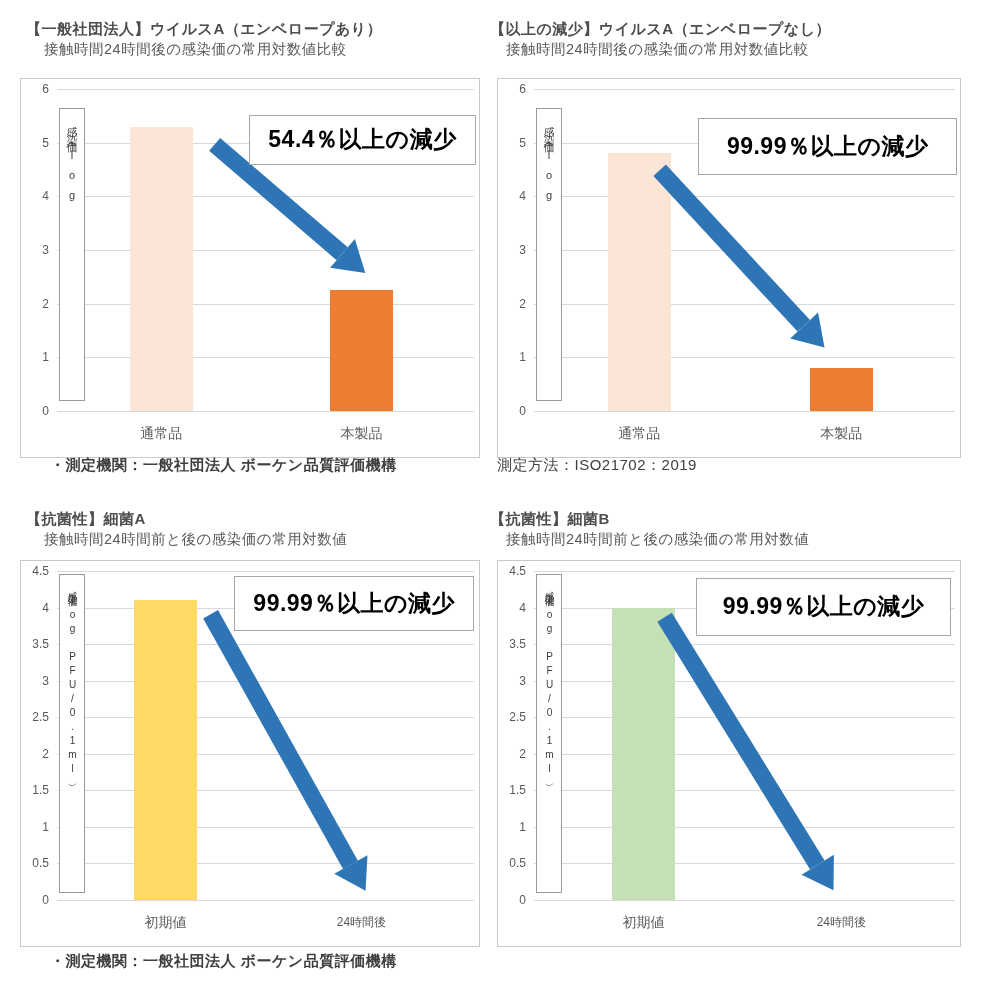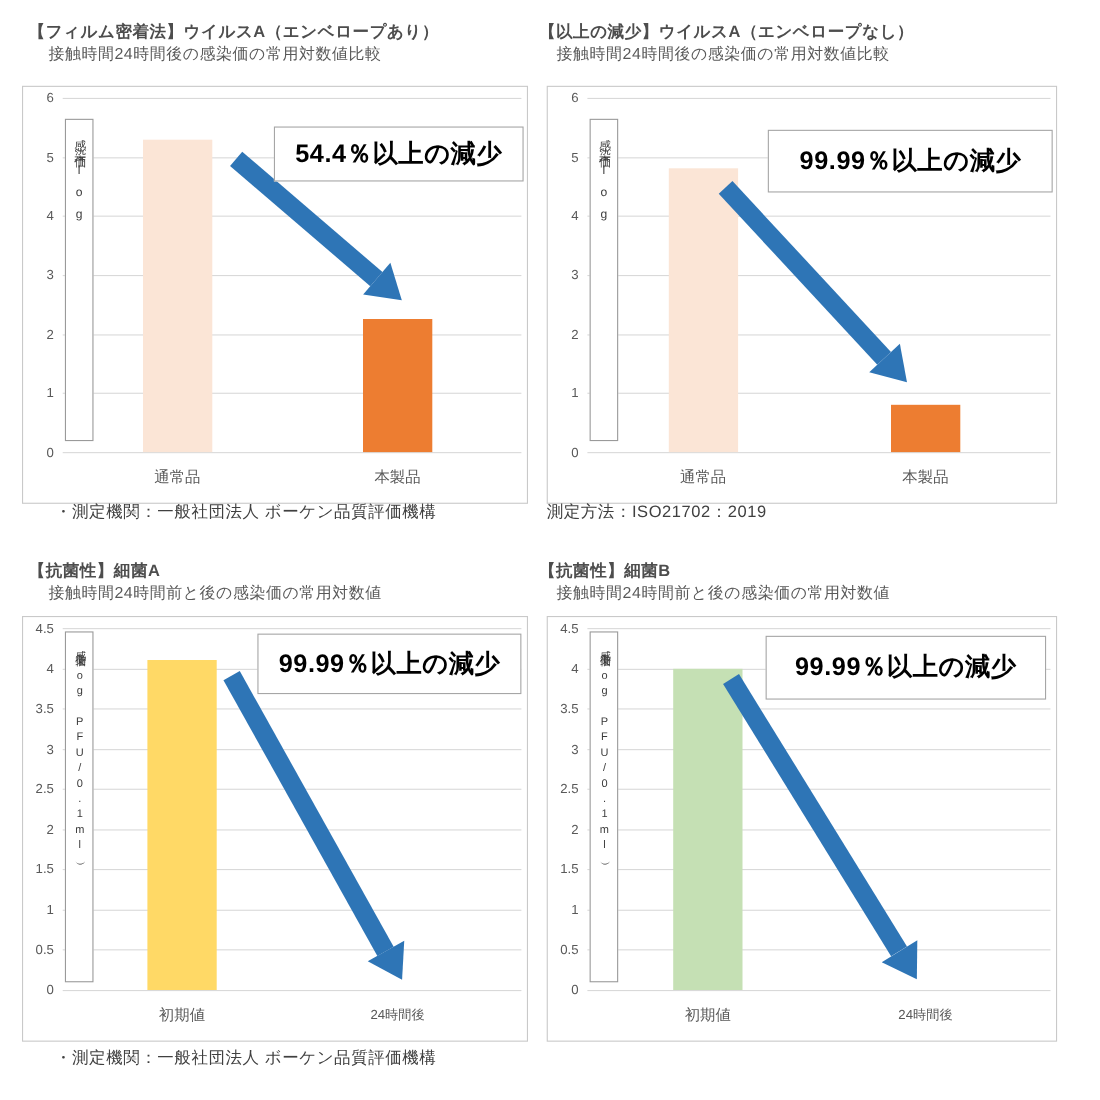--- a/index.html
+++ b/index.html
@@ -71,30 +71,30 @@
   .xlabels{position:absolute;left:36px;right:5px;bottom:2px;height:40px;}
   .xlabel{
     position:absolute;top:10px;transform:translateX(-50%);
     color:#595959;white-space:nowrap;
   }
   .footer{
     position:absolute;font-size:15px;color:#404040;letter-spacing:0.5px;white-space:nowrap;
   }
   .row1 .footer{top:456px;}
   .row2 .footer{top:462px;}
-  .col-left .footer{left:50px;}
+  .col-left .footer{left:50px;font-weight:bold;}
   .col-right .footer{left:9px;}
 </style>
 </head>
 <body>
 
 <div class="board">
 
   <section class="cell row1 col-left">
-    <h2 class="title">【フィルム密着法】ウイルスA（エンベロープあり）</h2>
+    <h2 class="title">【一般社団法人】ウイルスA（エンベロープあり）</h2>
     <div class="subtitle">接触時間24時間後の感染価の常用対数値比較</div>
     <div class="frame">
       <div class="yticks">
           <div class="ytick" style="top: calc(100% - 8px);">0</div>
           <div class="ytick" style="top: calc(83.3333% - 8px);">1</div>
           <div class="ytick" style="top: calc(66.6667% - 8px);">2</div>
           <div class="ytick" style="top: calc(50% - 8px);">3</div>
           <div class="ytick" style="top: calc(33.3333% - 8px);">4</div>
           <div class="ytick" style="top: calc(16.6667% - 8px);">5</div>
           <div class="ytick" style="top: calc(0% - 8px);">6</div>

